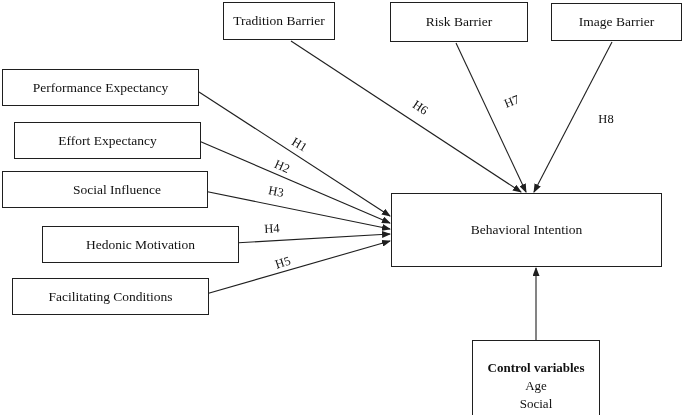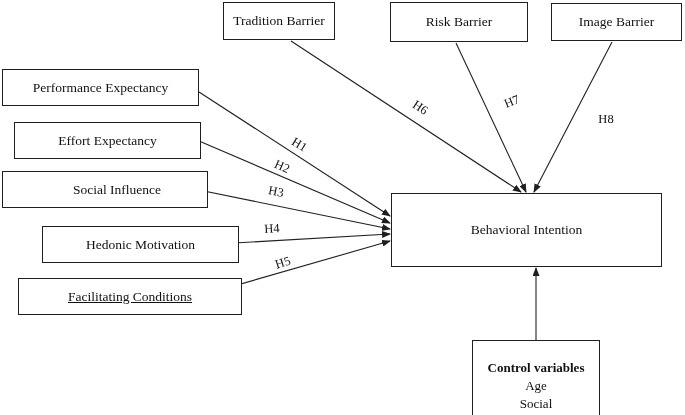--- a/index.html
+++ b/index.html
@@ -31,21 +31,21 @@
     justify-content: center;
     text-align: center;
     font-size: 13.5px;
     line-height: 1.15;
   }
   
   .box-pe { left: 2px;   top: 69px;  width: 197px; height: 37px; }
   .box-ee { left: 14px;   top: 122px; width: 187px; height: 37px; }
   .box-si { left: 2px;   top: 171px; width: 206px; height: 37px; padding-left: 24px; }
   .box-hm { left: 2px;   top: 226px; width: 197px; height: 37px; margin-left: 40px; }
-  .box-fc { left: 18px;   top: 278px; width: 224px; height: 37px; text-decoration: underline; }
+  .box-fc { left: 12px;   top: 278px; width: 197px; height: 37px; }
   
   .box-tb { left: 223px; top: 2px;   width: 112px; height: 38px; }
   .box-rb { left: 390px; top: 2px;   width: 138px; height: 40px; }
   .box-ib { left: 551px; top: 3px;   width: 131px; height: 38px; }
   
   .box-bi { left: 391px; top: 193px; width: 271px; height: 74px; }
   
   .box-cv {
     left: 472px; top: 340px; width: 128px; height: 92px;
     flex-direction: column;

